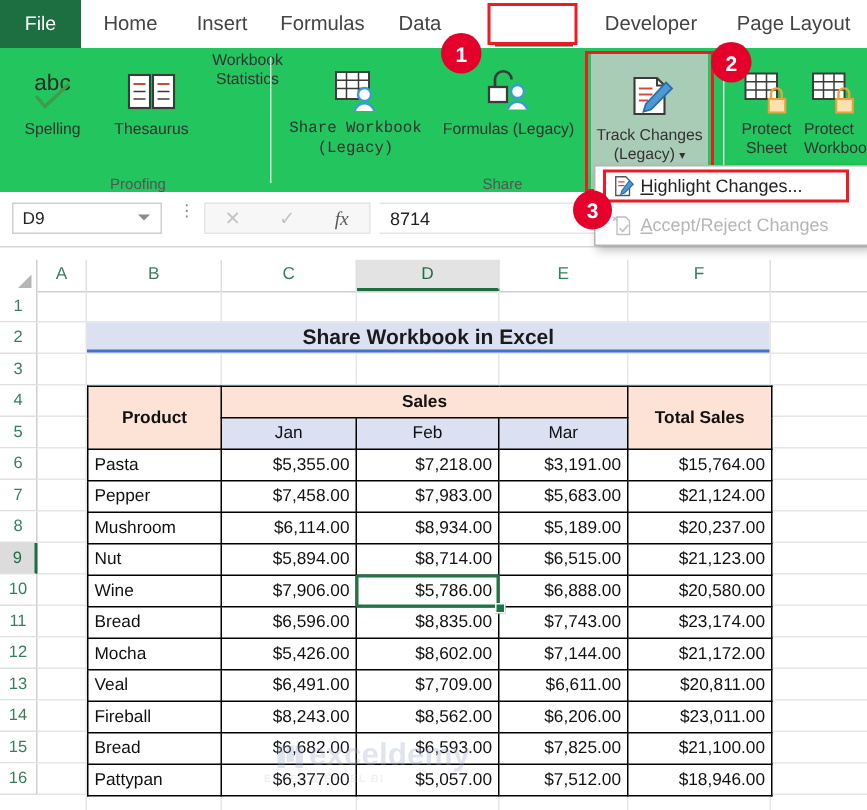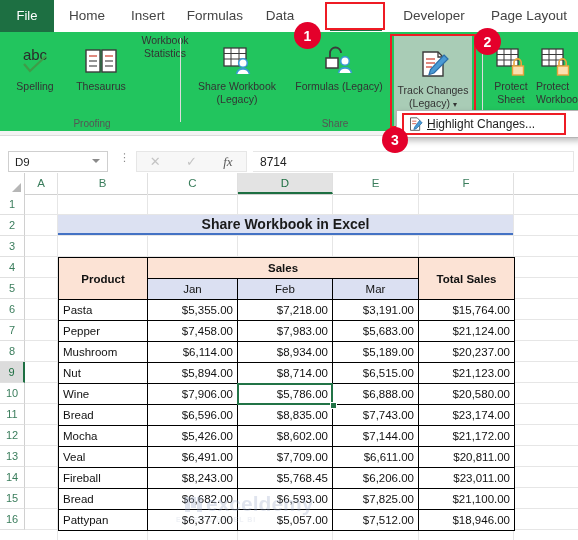--- a/index.html
+++ b/index.html
@@ -39,21 +39,21 @@
   
   .menu{position:absolute;left:396px;top:110px;width:182px;background:#fff;
         border:1px solid #b5b5b5;box-shadow:2px 3px 6px rgba(0,0,0,.25);z-index:30;}
   .menu-item{height:26px;display:flex;align-items:center;padding-left:6px;font-size:12px;color:#222;}
   .menu-item.dim{color:#b6b6b6;}
   .menu-item .mi-icon{width:24px;display:flex;justify-content:center;align-items:center;}
   .menu-item .mi-text{}
   .menu-item .mi-text u{text-decoration:underline;}
 
   
-  .fbar{position:absolute;left:0;top:144px;width:578px;height:36px;background:#fff;
+  .fbar{position:absolute;left:0;top:128px;width:578px;height:36px;background:#fff;
         border-bottom:1px solid #d6d6d6;}
   .namebox{position:absolute;left:8px;top:7px;width:100px;height:21px;border:1px solid #cfcfcf;
            background:#fff;font-size:11.5px;color:#222;display:flex;align-items:center;
            padding-left:6px;box-sizing:border-box;}
   .namebox .caret{position:absolute;right:7px;top:7px;width:0;height:0;
            border-left:4px solid transparent;border-right:4px solid transparent;border-top:4px solid #8a8a8a;}
   .vdots{position:absolute;left:119px;top:11px;color:#8a8a8a;font-size:11px;line-height:5px;letter-spacing:0;}
   .fb-icons{position:absolute;left:136px;top:7px;width:111px;height:21px;background:#f7f7f7;
             border:1px solid #e6e6e6;box-sizing:border-box;display:flex;align-items:center;}
   .fb-icons span{flex:1;text-align:center;color:#c4c4c4;font-size:13px;}
@@ -150,21 +150,21 @@
     </div>
 
     <div class="rbtn" style="left:134px;width:62px;">
       <span class="lbl">Workbook</span>
       <span class="lbl">Statistics</span>
     </div>
 
     <div class="grp-sep" style="left:180px;"></div>
     <div class="grp-label" style="left:4px;width:176px;">Proofing</div>
 
-    <div class="rbtn" style="left:188px;width:98px;">
+    <div class="rbtn" style="left:188px;width:98px;font-family:Liberation Mono, monospace;">
       <div class="icon-wrap">
         <svg width="38" height="34" viewBox="0 0 38 34">
           <rect x="6" y="4" width="22" height="18" fill="#fff" stroke="#3b3b3b" stroke-width="1.3"></rect>
           <line x1="6" y1="9.5" x2="28" y2="9.5" stroke="#3b3b3b" stroke-width="1"></line>
           <line x1="6" y1="15" x2="28" y2="15" stroke="#3b3b3b" stroke-width="1"></line>
           <line x1="13" y1="4" x2="13" y2="22" stroke="#3b3b3b" stroke-width="1"></line>
           <line x1="21" y1="4" x2="21" y2="22" stroke="#3b3b3b" stroke-width="1"></line>
           <circle cx="25" cy="19" r="4.3" fill="#fff" stroke="#3a9bd5" stroke-width="1.6"></circle>
           <path d="M18.5 30 a6.7 6.7 0 0 1 13 0" fill="#fff" stroke="#3a9bd5" stroke-width="1.6"></path>
         </svg>
@@ -245,20 +245,30 @@
     <div class="menu-item">
       <span class="mi-icon">
         <svg width="15" height="15" viewBox="0 0 18 18">
           <path d="M3 1 H11 L14 4 V16 H3 Z" fill="#fff" stroke="#555" stroke-width="1.1"></path>
           <line x1="5" y1="5" x2="10" y2="5" stroke="#d04a3a" stroke-width="1"></line>
           <line x1="5" y1="8" x2="10" y2="8" stroke="#d04a3a" stroke-width="1"></line>
           <path d="M14 4 L17 7 L10 14 L7 15 L8 12 Z" fill="#4a9ad4" stroke="#2b6ea8" stroke-width=".9"></path>
         </svg>
       </span>
       <span class="mi-text"><u>H</u><span>ighlight Changes...</span></span>
+    </div>
+    <div class="menu-item dim">
+      <span class="mi-icon">
+        <svg width="15" height="15" viewBox="0 0 18 18">
+          <path d="M4 2 H11 L14 5 V16 H4 Z" fill="#fff" stroke="#c0c0c0" stroke-width="1.1"></path>
+          <path d="M1 2 L4 5 M4 2 L1 5" stroke="#c0c0c0" stroke-width="1"></path>
+          <path d="M6 11 L8.5 13.5 L13 8.5" stroke="#c0c0c0" stroke-width="1.2" fill="none"></path>
+        </svg>
+      </span>
+      <span class="mi-text"><u>A</u><span>ccept/Reject Changes</span></span>
     </div>
   </div>
   <div class="redbox" style="left:402px;top:113px;width:164px;height:22px;z-index:31;"></div>
   <div class="badge" style="left:382px;top:127px;width:26px;height:26px;">3</div>
 
   <div class="fbar">
     <div class="namebox">
       <span>D9</span>
       <i class="caret"></i>
     </div>
@@ -409,21 +419,21 @@
           <tr>
             <td class="cell-txt">Veal</td>
             <td class="cell-num">$6,491.00</td>
             <td class="cell-num">$7,709.00</td>
             <td class="cell-num">$6,611.00</td>
             <td class="cell-num">$20,811.00</td>
           </tr>
           <tr>
             <td class="cell-txt">Fireball</td>
             <td class="cell-num">$8,243.00</td>
-            <td class="cell-num">$5,768.45</td>
+            <td class="cell-num">$8,562.00</td>
             <td class="cell-num">$6,206.00</td>
             <td class="cell-num">$23,011.00</td>
           </tr>
           <tr>
             <td class="cell-txt">Bread</td>
             <td class="cell-num">$6,682.00</td>
             <td class="cell-num">$6,593.00</td>
             <td class="cell-num">$7,825.00</td>
             <td class="cell-num">$21,100.00</td>
           </tr>

